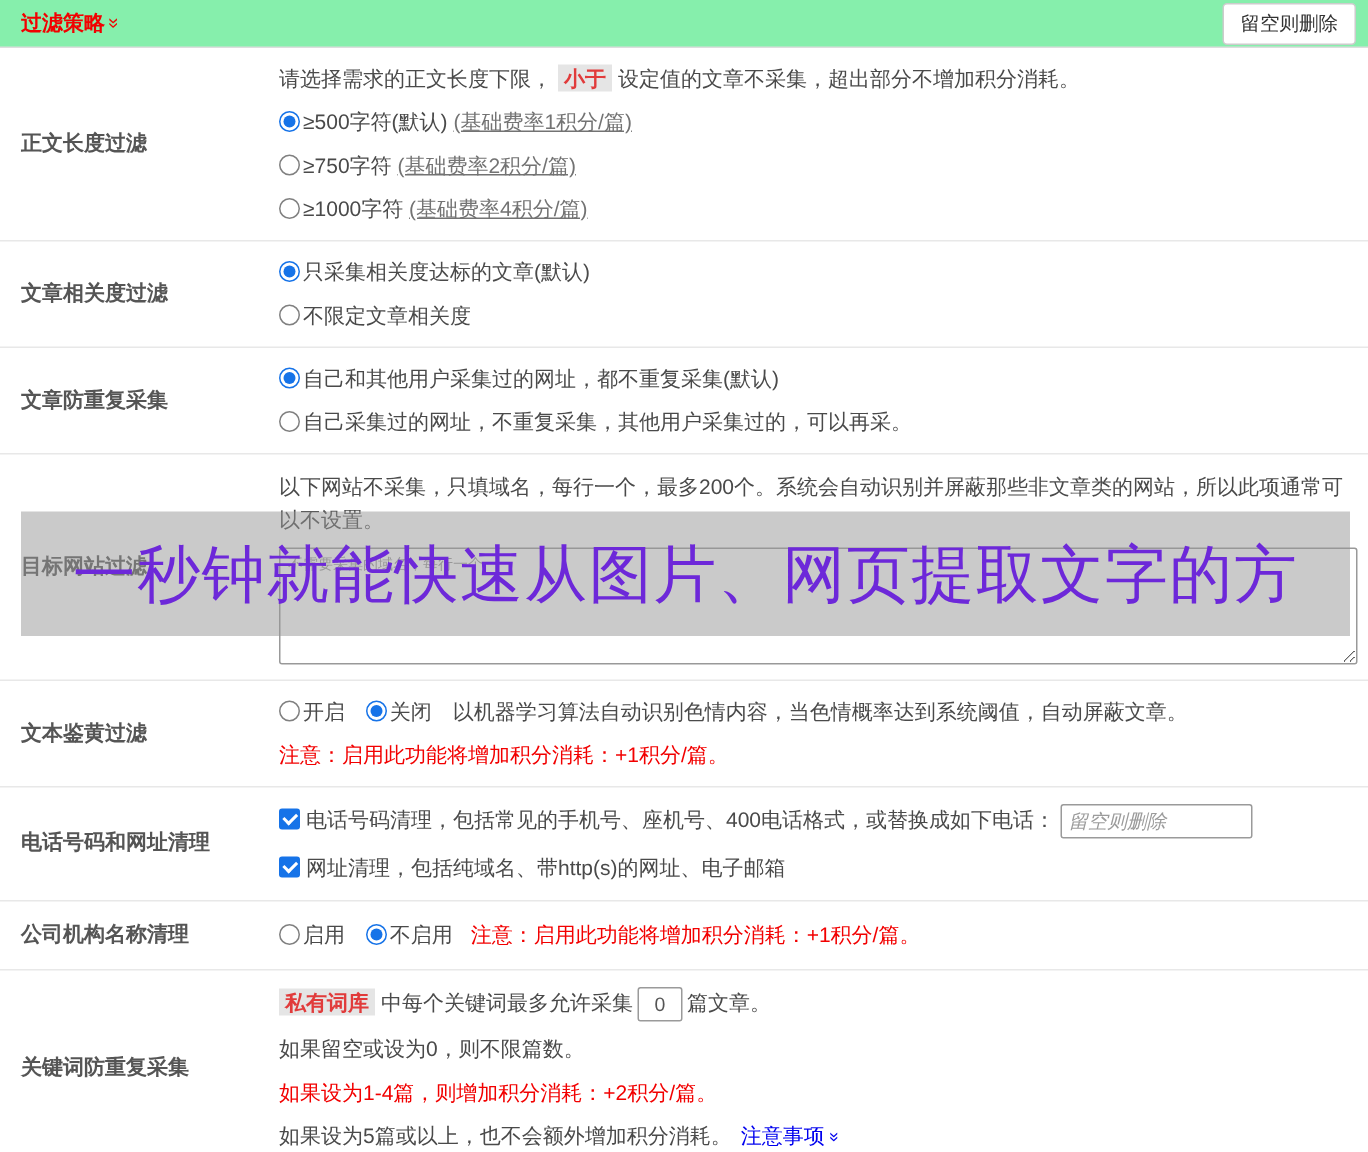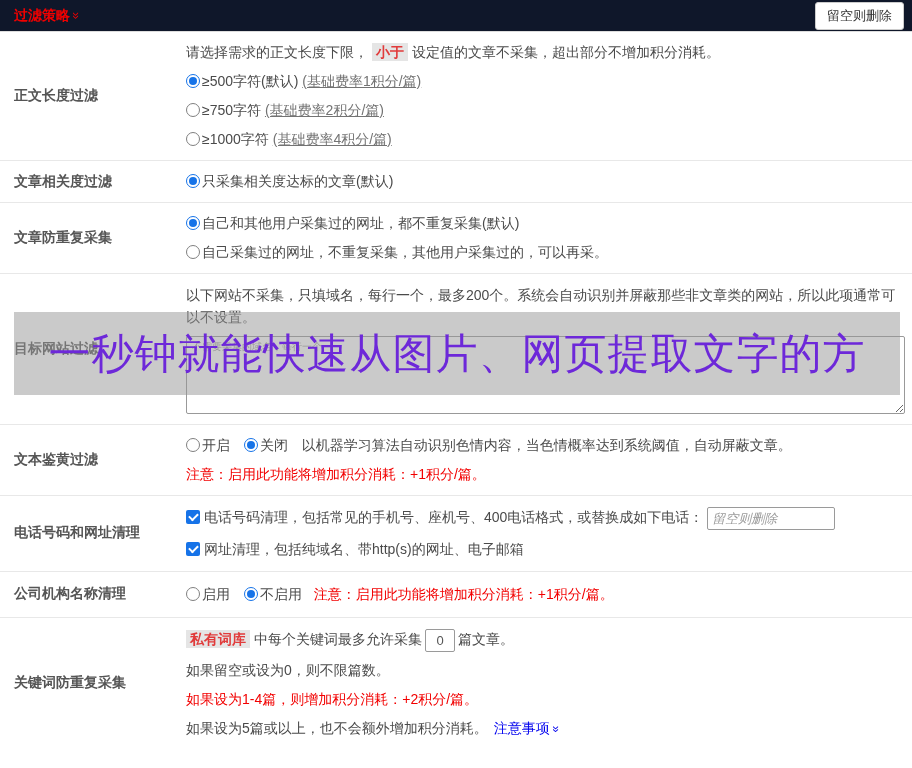--- a/index.html
+++ b/index.html
@@ -3,21 +3,21 @@
 <meta charset="utf-8">
 <style>
   html,body{margin:0;padding:0;}
   body{
     width:912px;height:768px;overflow:hidden;background:#fff;
     font-family:"Liberation Sans","DejaVu Sans",sans-serif;
     font-size:14px;color:#4d4d4d;position:relative;
   }
   
   .topbar{
-    height:32px;background:#0f172a;border-bottom:1px solid #ddd;
+    height:32px;background:#86efac;border-bottom:1px solid #ddd;
     display:flex;align-items:center;padding:0 8px 0 14px;box-sizing:border-box;
   }
   .page-title{color:#f20000;font-weight:bold;font-size:14px;}
   .chev{display:inline-block;transform:rotate(90deg);font-size:13px;line-height:1;margin-left:3px;}
   .chev.red{color:#f20000;}
   .chev.blue{color:#0000ee;font-size:12px;}
   .spacer{flex:1;}
   .save-btn{
     background:#fff;border:1px solid #ccc;border-radius:3px;color:#333;
     font-size:13px;padding:4px 11px;cursor:pointer;font-family:inherit;
@@ -111,20 +111,23 @@
     </div>
   </div>
 </div>
 
 <div class="row">
   <div class="row-label">文章相关度过滤</div>
   <div class="row-content">
     <div class="line">
       <span class="radio checked"></span><span>只采集相关度达标的文章(默认)</span>
     </div>
+    <div class="line">
+      <span class="radio"></span><span>不限定文章相关度</span>
+    </div>
   </div>
 </div>
 
 <div class="row">
   <div class="row-label">文章防重复采集</div>
   <div class="row-content">
     <div class="line">
       <span class="radio checked"></span><span>自己和其他用户采集过的网址，都不重复采集(默认)</span>
     </div>
     <div class="line">

